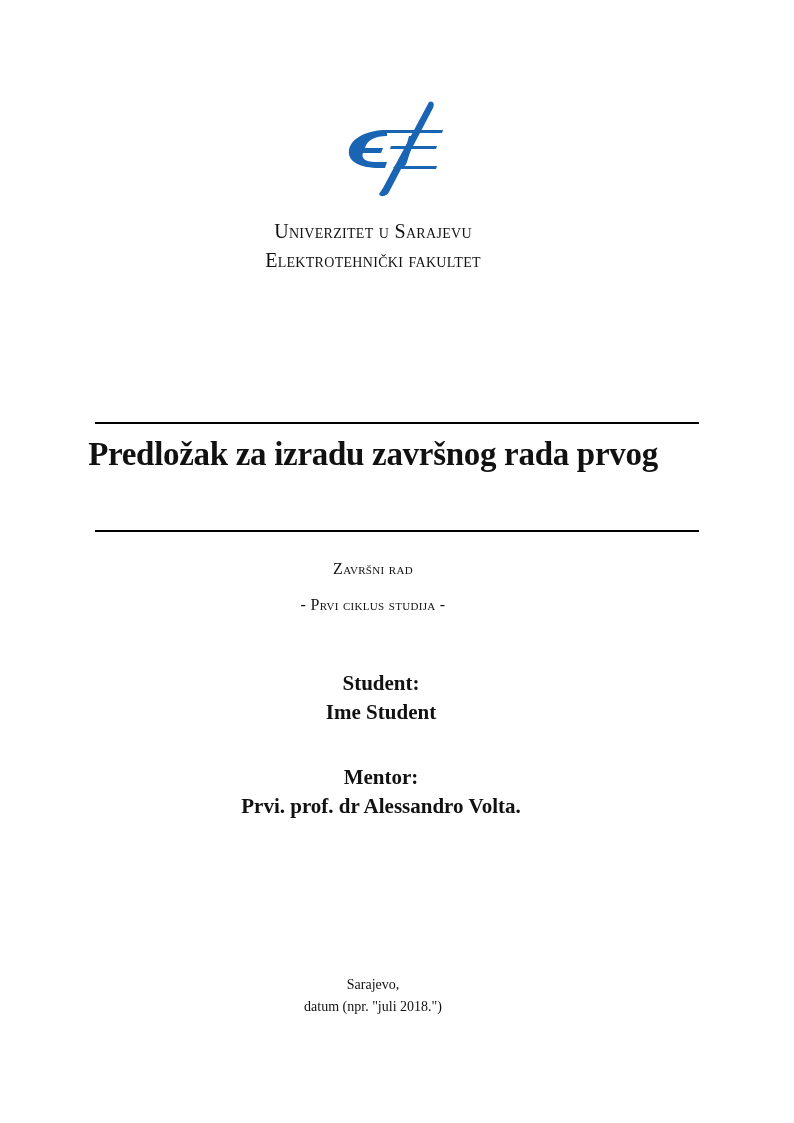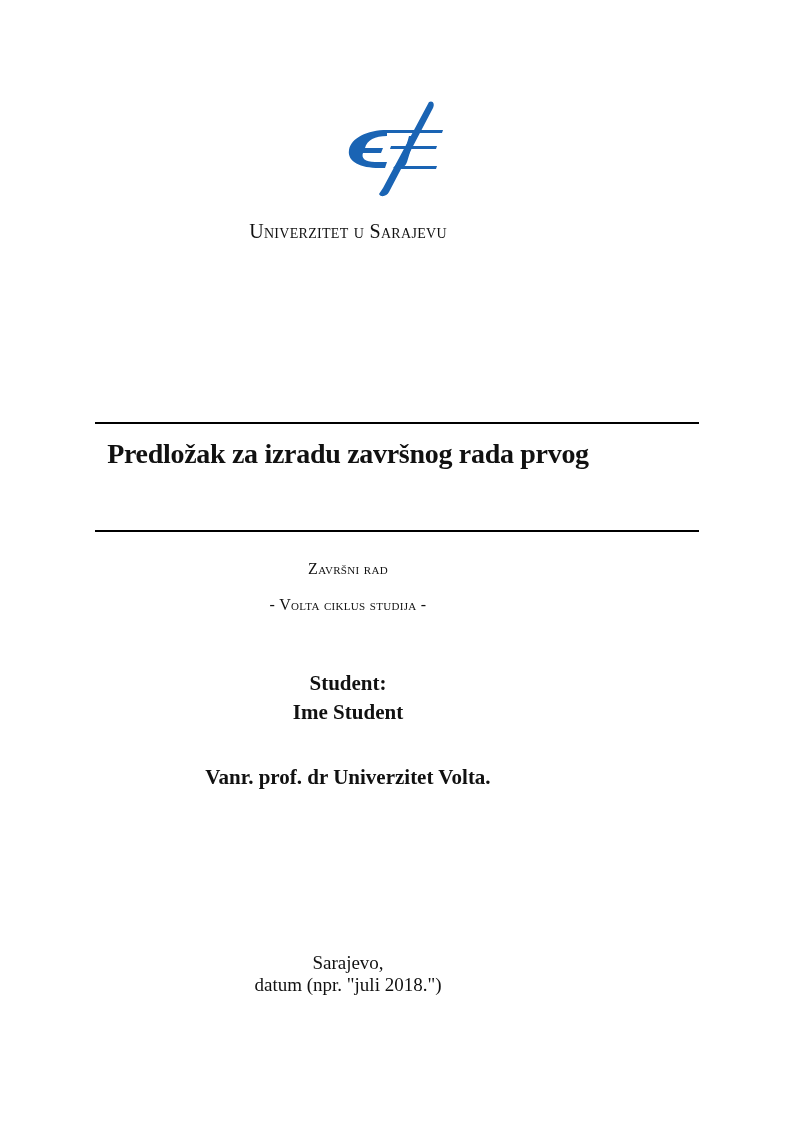--- a/index.html
+++ b/index.html
@@ -1,26 +1,26 @@
 <!DOCTYPE html>
 <html><head>
   <meta charset="utf-8">
   <style>
     html, body { margin: 0; padding: 0; background: #ffffff; }
     body { width: 794px; height: 1123px; position: relative; overflow: hidden;
            font-family: "Liberation Serif", "DejaVu Serif", serif; color: #111; }
-    .abs { position: absolute; left: 0; width: 696px; text-align: center; }
+    .abs { position: absolute; left: 0; width: 696px; text-align: center; padding-left: 25px; }
     .sc { font-variant: small-caps; letter-spacing: 0.3px; }
     .logo { position: absolute; left: 345px; top: 100px; width: 100px; height: 98px; }
     .inst { top: 217px; font-size: 20px; line-height: 29px; }
     .rule { position: absolute; left: 95px; width: 604px; height: 2px; background: #000; }
-    .title { top: 437px; font-size: 28px; font-weight: bold; line-height: 34px; letter-spacing: -0.3px; }
+    .title { top: 437px; font-size: 33px; font-weight: bold; line-height: 34px; letter-spacing: -0.3px; }
     .type { top: 551px; font-size: 16px; line-height: 36px; }
-    .person { font-size: 21px; font-weight: bold; line-height: 29px; }
-    .place { top: 952px; font-size: 19px; line-height: 22px; }
+    .person { font-size: 21px; font-weight: bold; line-height: 29px; margin-left: 8px; }
+    .place { top: 974px; font-size: 14px; line-height: 22px; }
   </style>
 </head>
 <body>
 
 <div>
 
   <svg class="logo" viewBox="0 0 100 98">
     <g fill="#1a64b4">
 
       <path d="M42 30 C22 30 6 38 4 50 C2 62 16 68 34 68 L40 68 L42 62 L30 62 C20 62 16 58 18 53 L36 53 L38 48 L20 48 C22 40 30 36 42 36 Z"></path>
@@ -32,42 +32,44 @@
       <path d="M46 46 L92 46 L91 49 L45 49 Z"></path>
 
       <path d="M70 36 L62 62 C60 68 54 70 48 68 L52 64 C55 64 57 62 58 58 L64 36 Z"></path>
 
       <path d="M52 66 L92 66 L91 69 L51 69 Z"></path>
     </g>
   </svg>
 
   <div class="abs inst">
     <div class="sc">Univerzitet u Sarajevu</div>
+    <div class="sc">Elektrotehnički fakultet</div>
   </div>
 
   <div class="rule" style="top:422px;"></div>
 
   <div class="abs title">
     <div>Predložak za izradu završnog rada prvog</div>
   </div>
 
   <div class="rule" style="top:530px;"></div>
 
   <div class="abs type">
     <div class="sc">Završni rad</div>
-    <div class="sc">- Volta ciklus studija -</div>
+    <div class="sc">- Prvi ciklus studija -</div>
   </div>
 
   <div class="abs person" style="top:669px;">
     <div>Student:</div>
     <div>Ime Student</div>
   </div>
 
   <div class="abs person" style="top:763px;">
-    <div>Vanr. prof. dr Univerzitet Volta.</div>
+    <div>Mentor:</div>
+    <div>Prvi. prof. dr Alessandro Volta.</div>
   </div>
 
   <div class="abs place">
     <div>Sarajevo,</div>
     <div>datum (npr. "juli 2018.")</div>
   </div>
 
 </div>
 
 </body></html>

